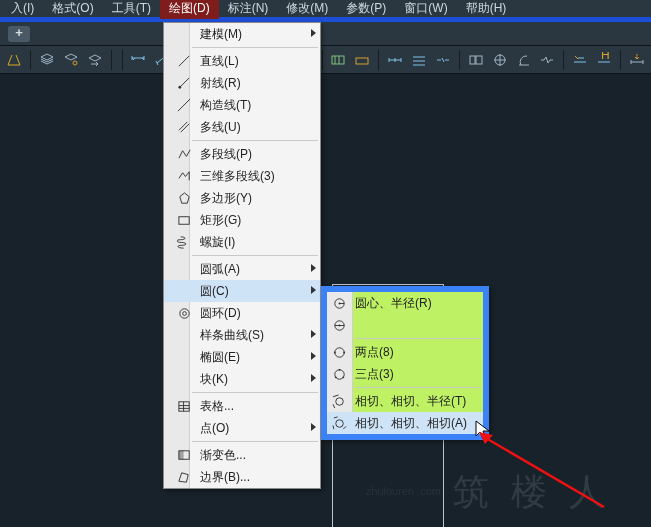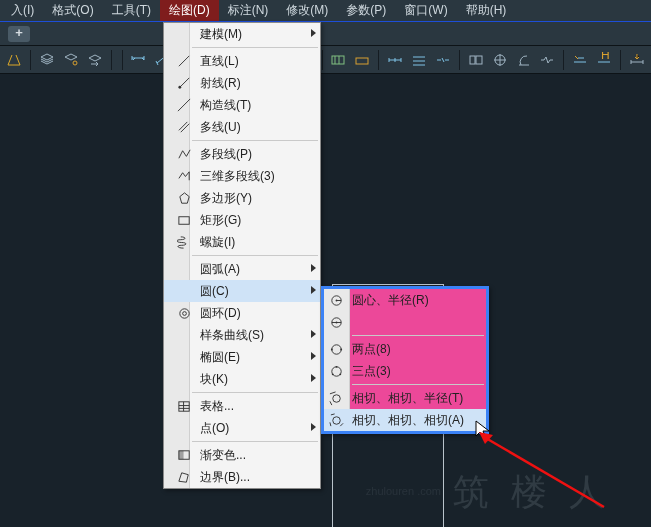--- a/index.html
+++ b/index.html
@@ -1,29 +1,29 @@
 <!DOCTYPE html>
 <html><head>
 <meta charset="utf-8">
 <style>
 *{margin:0;padding:0;box-sizing:border-box;font-family:"Microsoft YaHei",SimSun,sans-serif;font-size:12px;-webkit-user-select:none;user-select:none}
 body{width:651px;height:527px;background:#18222a;overflow:hidden;position:relative}
-.menubar{background:#2a3740;height:22px;display:flex;align-items:center;padding:0 2px;border-bottom:1px solid #1d4ed8}
+.menubar{background:#2a3740;height:22px;display:flex;align-items:center;padding:0 2px;border-bottom:5px solid #1d4ed8}
 .menubar-item{color:#cfd8de;padding:2px 9px;cursor:default}
 .menubar-item.active{background:#7f1d1d;color:#fff}
 .tabbar{background:#2a3740;height:24px;display:flex;align-items:center;padding-left:8px;border-bottom:1px solid #0d1317}
 .tab-plus{width:22px;height:16px;background:#495a66;border-radius:3px;color:#d6dde2;text-align:center;line-height:14px;font-size:13px;font-weight:bold}
 .toolbar{background:#2a3740;height:28px;display:flex;align-items:center;padding:0 3px;border-bottom:1px solid #0d1317;gap:2px}
 .tb-sep{width:1px;height:20px;background:#151c22;margin:0 3px}
 .tb-btn{width:22px;height:22px;display:flex;align-items:center;justify-content:center;color:#a9b6bf;border:1px solid transparent}
 .tb-btn svg{width:16px;height:16px}
 .canvas{position:absolute;left:0;top:74px;right:0;bottom:0;background:#18222a}
 .rect-shape{position:absolute;left:332px;top:210px;width:112px;height:300px;border:1px solid #b9c3cb}
 .dropdown{position:absolute;left:163px;top:22px;width:158px;background:#f4f4f4;border:1px solid #8a8a8a;box-shadow:2px 2px 4px rgba(0,0,0,.35)}
-.submenu{position:absolute;left:321px;top:286px;width:168px;background:#ec4899;border:3px solid #3b82f6;box-shadow:2px 2px 4px rgba(0,0,0,.35)}
+.submenu{position:absolute;left:321px;top:286px;width:168px;background:#bef264;border:6px solid #3b82f6;box-shadow:2px 2px 4px rgba(0,0,0,.35)}
 .mi{display:flex;align-items:center;height:22px;padding:0 16px 0 4px;color:#222;position:relative}
 .mi.highlight{background:#cfe3f7}
 .mi-icon{width:24px;height:20px;display:flex;align-items:center;justify-content:center;color:#444}
 .mi-icon svg{width:15px;height:15px}
 .mi-label{flex:1;padding-left:4px;white-space:nowrap}
 .mi-arrow{position:absolute;right:4px;top:6px;border-left:5px solid #333;border-top:4px solid transparent;border-bottom:4px solid transparent}
 .msep{height:1px;background:#c9c9c9;margin:2px 2px 2px 28px}
 .gutter{position:absolute;left:0;top:0;width:26px;bottom:0;background:#e9e9e9;border-right:1px solid #cfcfcf}
 .dropdown .mi{padding-left:8px}
 .submenu .mi{padding-left:0}

